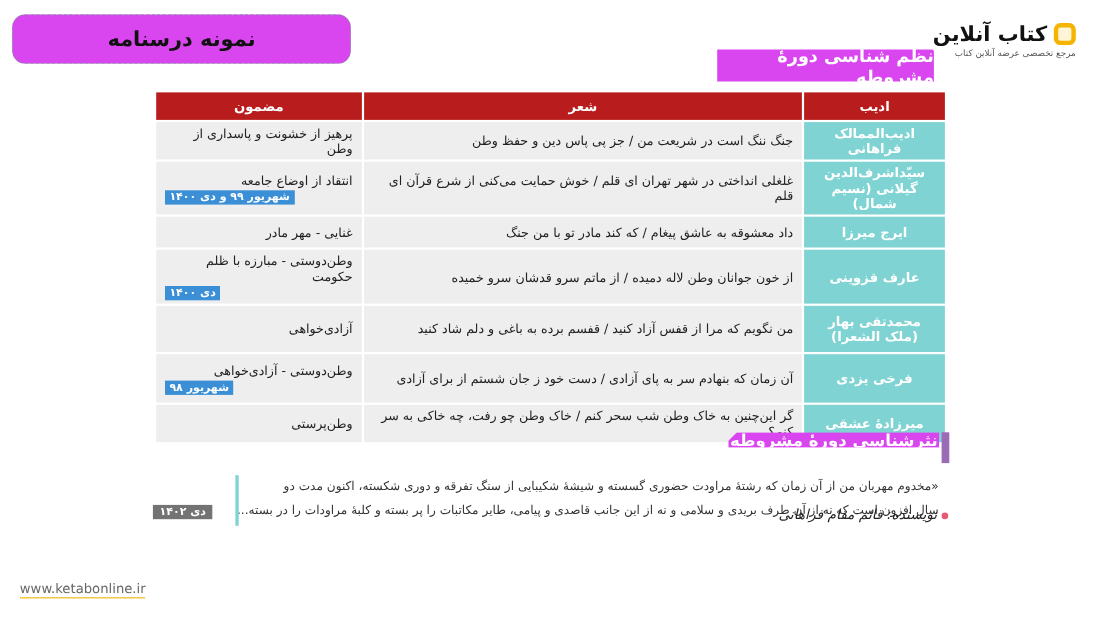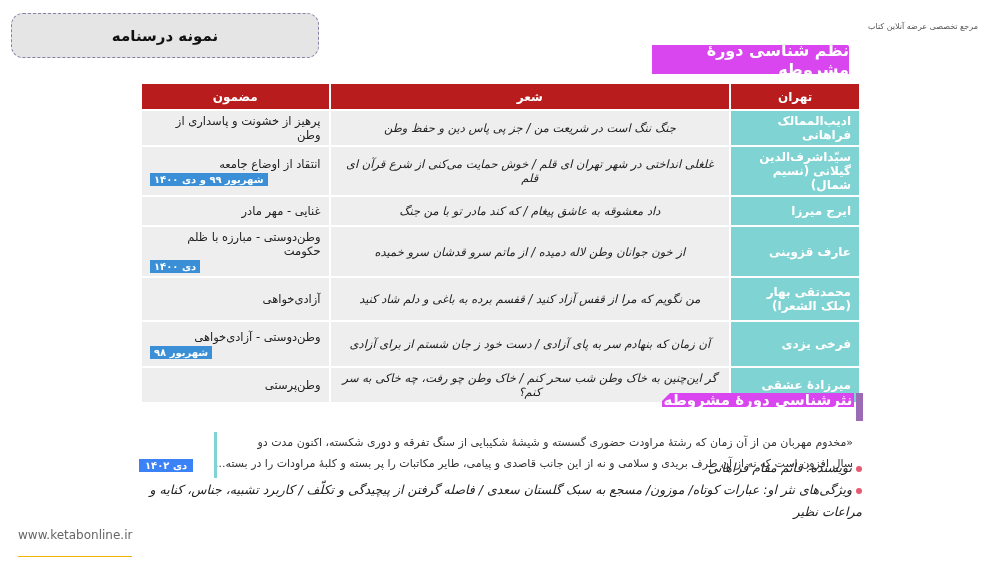--- a/index.html
+++ b/index.html
@@ -1,23 +1,23 @@
 <!DOCTYPE html>
 <html><head>
 <meta charset="utf-8">
 <style>
   * { box-sizing: border-box; margin: 0; padding: 0; }
   html, body { width: 1000px; height: 562px; background: #ffffff; overflow: hidden; }
   body { position: relative; font-family: "DejaVu Sans", sans-serif; color: #222; }
 
   .title-box {
     position: absolute; left: 11px; top: 13px; width: 308px; height: 45px;
-    background: #e5e5e5; border: 1px dashed #8a7fa8; border-radius: 12px;
+    background: #d946ef; border: 1px dashed #8a7fa8; border-radius: 12px;
     display: flex; align-items: center; justify-content: center;
-    font-weight: bold; font-size: 15px; color: #111; direction: rtl;
+    font-weight: bold; font-size: 19px; color: #111; direction: rtl;
   }
 
   .logo { position: absolute; right: 22px; top: 20px; width: 170px; height: 40px; direction: rtl; }
   .logo-main { display: flex; align-items: center; justify-content: flex-end; gap: 6px; flex-direction: row-reverse; }
   .logo-text { font-size: 19px; font-weight: bold; color: #111; direction: rtl; }
   .logo-mark { width: 20px; height: 20px; border: 4px solid #f4b400; border-radius: 6px; background: #fff5d6; }
   .logo-sub { font-size: 8px; color: #555; text-align: right; margin-top: 2px; direction: rtl; }
 
   .section-badge {
     position: absolute; background: #d946ef; color: #fff; font-weight: bold;
@@ -30,57 +30,61 @@
 
   table.poets {
     position: absolute; left: 140px; top: 82px; width: 721px; border-collapse: collapse;
     direction: rtl; font-size: 11.5px;
   }
   table.poets th {
     background: #b91c1c; color: #fff; font-weight: bold; height: 27px; font-size: 12px;
     border: 2px solid #ffffff;
   }
   table.poets td { border: 2px solid #ffffff; background: #eeeeee; padding: 3px 8px; vertical-align: middle; color: #222; }
-  table.poets td.poet { background: #7fd3d2; color: #fff; text-align: right; width: 130px; font-weight: bold; font-size: 12px; }
-  table.poets td.poem { width: 402px; text-align: center; font-style: italic; }
+  table.poets td.poet { background: #7fd3d2; color: #fff; text-align: center; width: 130px; font-weight: bold; font-size: 12px; }
+  table.poets td.poem { width: 402px; text-align: right; }
   table.poets td.theme { text-align: right; width: 189px; }
   .date-tag { display: inline-block; background: #3a8fd6; color: #fff; font-size: 10px; padding: 1px 4px; margin-top: 2px; font-weight: bold; }
   .theme-wrap { display: flex; flex-direction: column; align-items: flex-start; direction: rtl; }
   .theme-wrap .theme-text { align-self: flex-start; }
   .date-row { align-self: flex-end; direction: ltr; }
 
   .quote-box {
     position: absolute; left: 214px; top: 432px; width: 645px; height: 46px;
     border-left: 3px solid #7fd3d2; padding: 0 6px; direction: rtl; font-size: 11px; color: #333; line-height: 21px;
     text-align: right; overflow: hidden; white-space: nowrap;
   }
-  .quote-date { position: absolute; left: 139px; top: 459px; background: #3b82f6; color: #fff; font-size: 10px; font-weight: bold; padding: 1px 6px; }
+  .quote-date { position: absolute; left: 139px; top: 459px; background: #737373; color: #fff; font-size: 10px; font-weight: bold; padding: 1px 6px; }
 
   .bullets { position: absolute; right: 138px; top: 457px; width: 720px; direction: rtl; font-size: 12.5px; line-height: 22px; color: #222; text-align: right; font-style: italic; }
   .bullet-dot { display: inline-block; width: 6px; height: 6px; border-radius: 50%; background: #e85a72; margin-left: 4px; vertical-align: middle; }
 
-  .website { position: absolute; left: 18px; top: 528px; font-size: 12px; color: #666; border-bottom: 1px solid #f0b400; padding-bottom: 14px; }
+  .website { position: absolute; left: 18px; top: 528px; font-size: 12px; color: #666; border-bottom: 1px solid #f0b400; padding-bottom: 1px; }
 </style>
 </head>
 <body>
 
 <div class="title-box">
   <span>نمونه درسنامه</span>
 </div>
 
 <div class="logo">
+  <div class="logo-main">
+    <span class="logo-text">کتاب آنلاین</span>
+    <span class="logo-mark"></span>
+  </div>
   <div class="logo-sub">مرجع تخصصی عرضه آنلاین کتاب</div>
 </div>
 
 <div class="section-badge badge-nazm">نظم شناسی دورهٔ مشروطه</div>
 
 <table class="poets">
   <thead>
     <tr>
-      <th>تهران</th>
+      <th>ادیب</th>
       <th>شعر</th>
       <th>مضمون</th>
     </tr>
   </thead>
   <tbody>
     <tr style="height:32px">
       <td class="poet">ادیب‌الممالک فراهانی</td>
       <td class="poem">جنگ ننگ است در شریعت من / جز پی پاس دین و حفظ وطن</td>
       <td class="theme">
           <div class="theme-wrap">
@@ -152,16 +156,15 @@
 <div class="badge-nathr-bar"></div>
 
 <div class="quote-box">
   <div>«مخدوم مهربان من از آن زمان که رشتهٔ مراودت حضوری گسسته و شیشهٔ شکیبایی از سنگ تفرقه و دوری شکسته، اکنون مدت دو</div>
   <div>سال افزون است که نه از آن طرف بریدی و سلامی و نه از این جانب قاصدی و پیامی، طایر مکاتبات را پر بسته و کلبهٔ مراودات را در بسته...»</div>
 </div>
 <div class="quote-date">دی ۱۴۰۲</div>
 
 <div class="bullets">
   <div><span class="bullet-dot"></span><span>نویسنده: قائم مقام فراهانی</span></div>
-  <div><span class="bullet-dot"></span><span>ویژگی‌های نثر او: عبارات کوتاه/ موزون/ مسجع به سبک گلستان سعدی / فاصله گرفتن از پیچیدگی و تکلّف / کاربرد تشبیه، جناس، کنایه و مراعات نظیر</span></div>
 </div>
 
 <div class="website">www.ketabonline.ir</div>
 
 </body></html>

